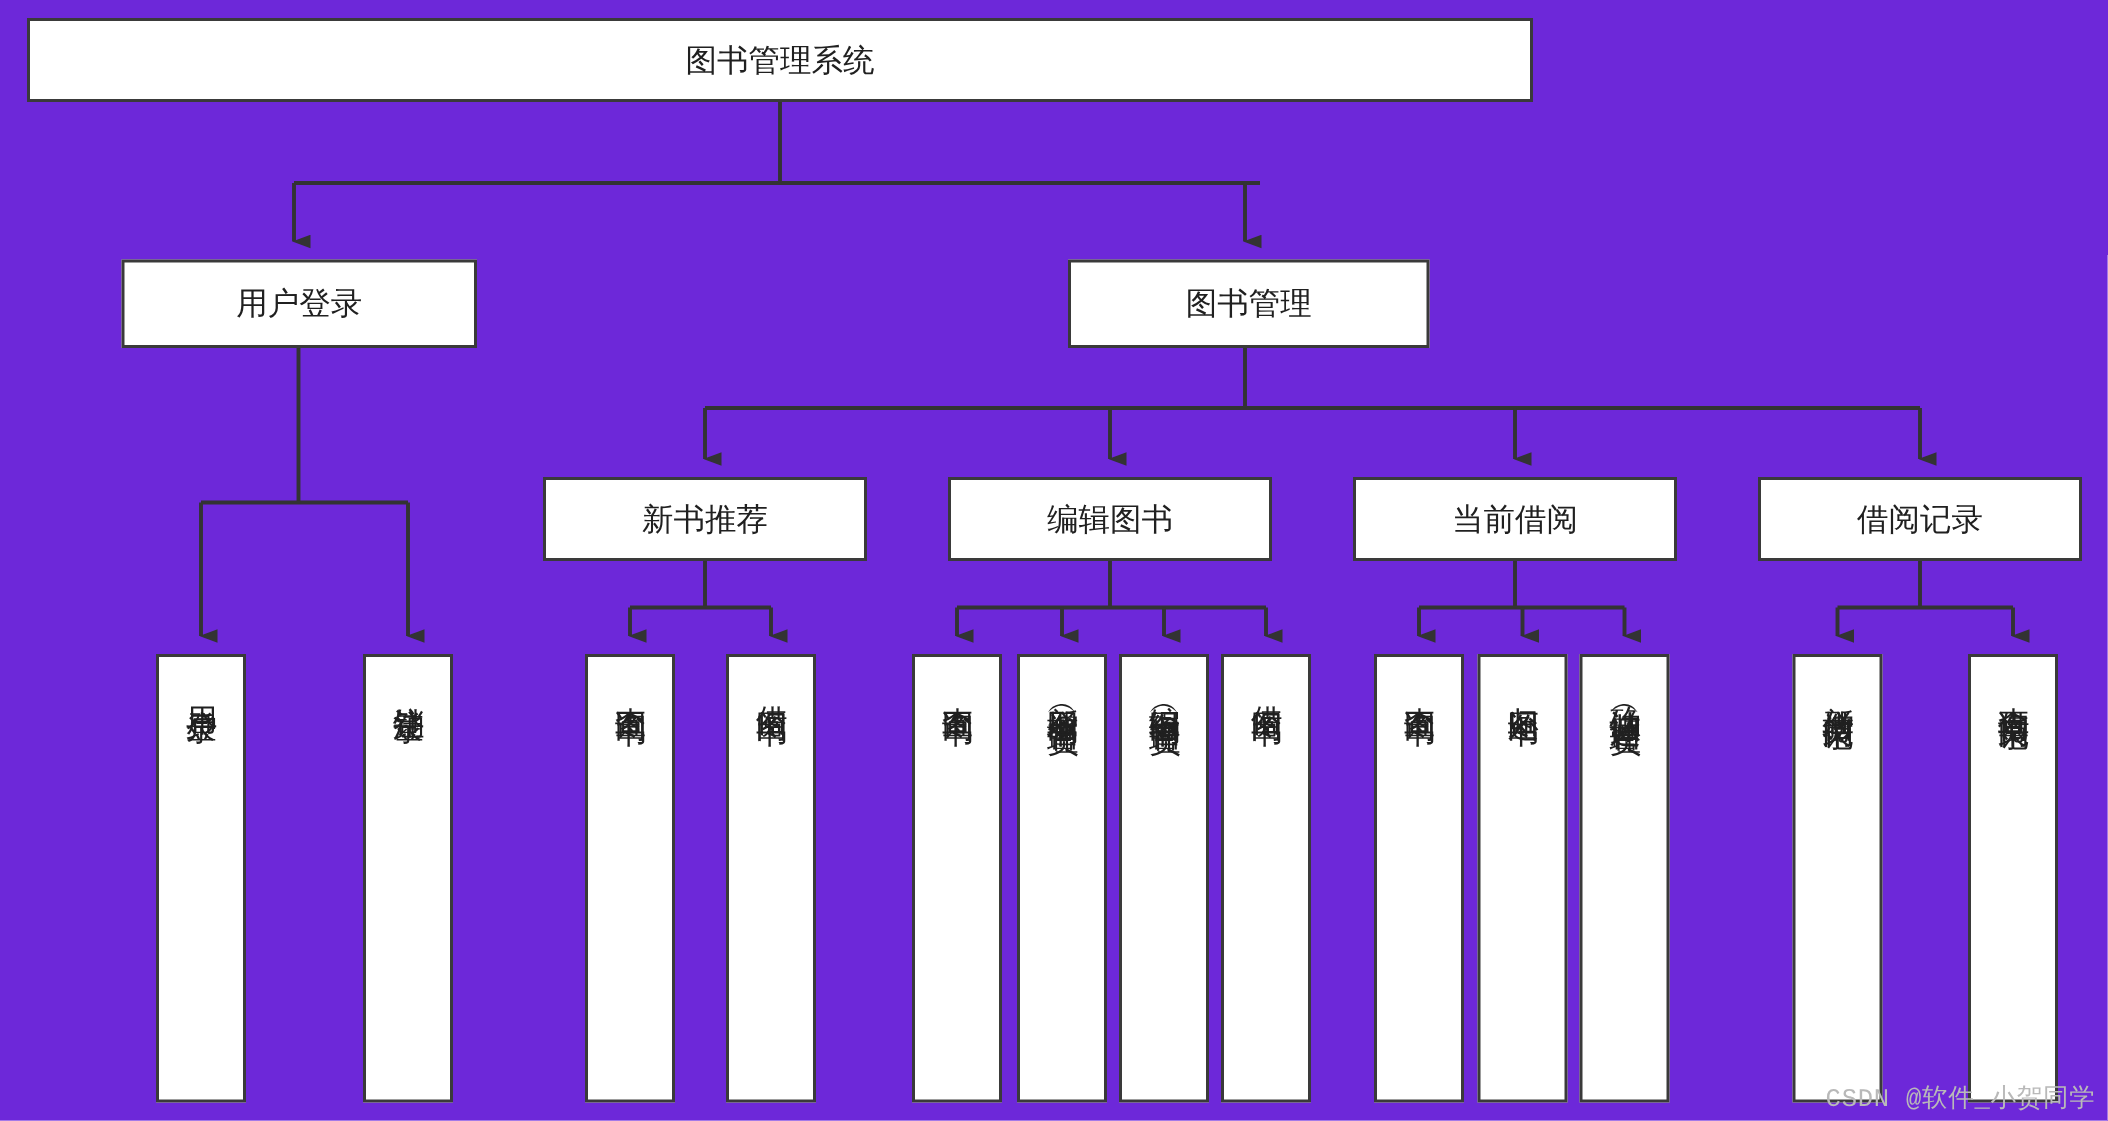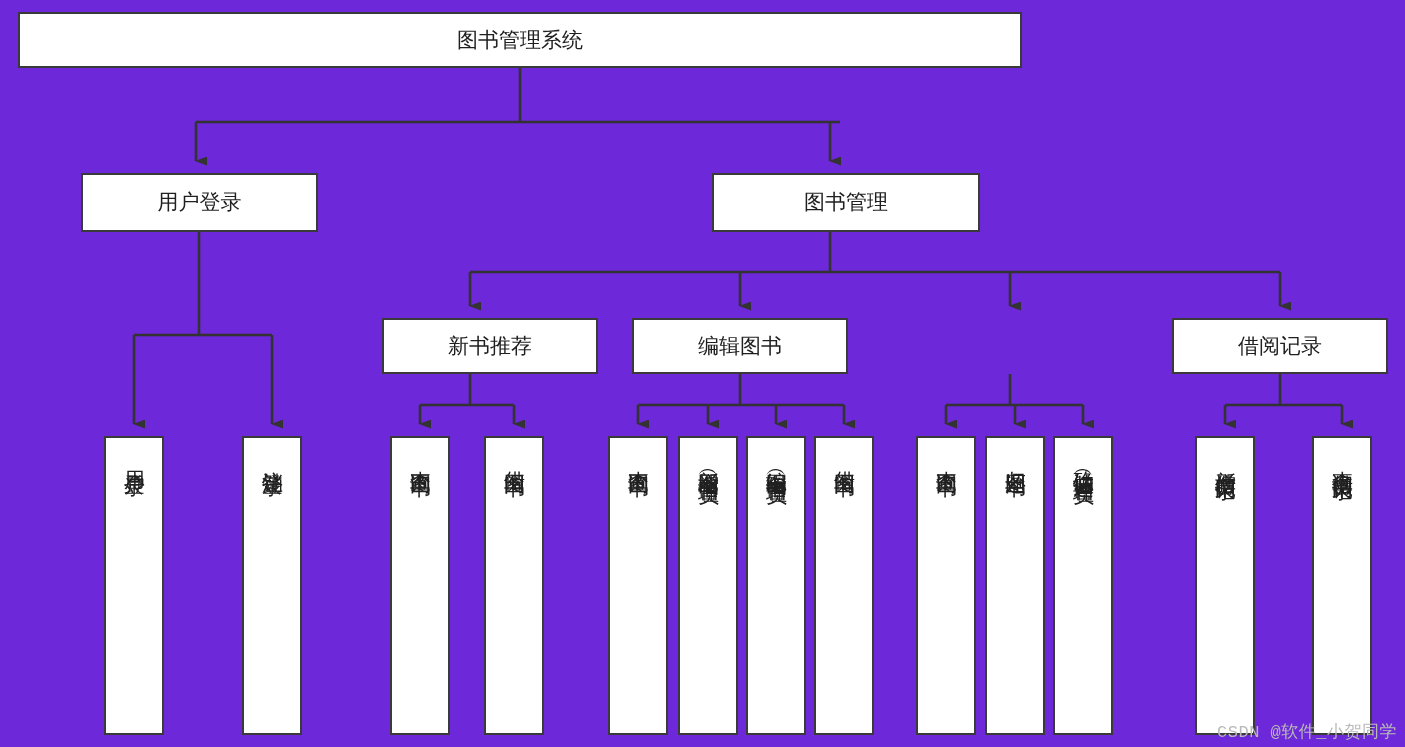--- a/index.html
+++ b/index.html
@@ -123,29 +123,32 @@
     </g>
   </svg>
 
   <div class="node horizontal" style="left: 18px; top: 12px; width: 1004px; height: 56px; border-color: rgb(58, 58, 58); background: rgb(255, 255, 255); color: rgb(32, 32, 32);">
     <span class="label">图书管理系统</span>
   </div>
 
   <div class="node horizontal" style="left: 81px; top: 173px; width: 237px; height: 59px; border-color: rgb(58, 58, 58); background: rgb(255, 255, 255); color: rgb(32, 32, 32);">
     <span class="label">用户登录</span>
   </div>
-  <div class="node horizontal" style="left: 712px; top: 173px; width: 268px; height: 59px; border-color: rgb(58, 58, 58); background: rgb(255, 255, 255); color: rgb(32, 32, 32); justify-content: center;">
+  <div class="node horizontal" style="left: 712px; top: 173px; width: 241px; height: 59px; border-color: rgb(58, 58, 58); background: rgb(255, 255, 255); color: rgb(32, 32, 32); justify-content: center;">
     <span class="label">图书管理</span>
   </div>
 
-  <div class="node horizontal" style="left: 382px; top: 318px; width: 216px; height: 56px; border-color: rgb(58, 58, 58); background: rgb(255, 255, 255); color: rgb(32, 32, 32);">
+  <div class="node horizontal" style="left: 362px; top: 318px; width: 216px; height: 56px; border-color: rgb(58, 58, 58); background: rgb(255, 255, 255); color: rgb(32, 32, 32);">
     <span class="label">新书推荐</span>
   </div>
   <div class="node horizontal" style="left: 632px; top: 318px; width: 216px; height: 56px; border-color: rgb(58, 58, 58); background: rgb(255, 255, 255); color: rgb(32, 32, 32);">
     <span class="label">编辑图书</span>
+  </div>
+  <div class="node horizontal" style="left: 902px; top: 318px; width: 216px; height: 56px; border-color: rgb(58, 58, 58); background: rgb(255, 255, 255); color: rgb(32, 32, 32);">
+    <span class="label">当前借阅</span>
   </div>
   <div class="node horizontal" style="left: 1172px; top: 318px; width: 216px; height: 56px; border-color: rgb(58, 58, 58); background: rgb(255, 255, 255); color: rgb(32, 32, 32);">
     <span class="label">借阅记录</span>
   </div>
 
   <div class="node vertical" style="left: 104px; top: 436px; width: 60px; height: 299px; border-color: rgb(58, 58, 58); background: rgb(255, 255, 255); color: rgb(32, 32, 32);">
     <span class="label">用户登录</span>
   </div>
   <div class="node vertical" style="left: 242px; top: 436px; width: 60px; height: 299px; border-color: rgb(58, 58, 58); background: rgb(255, 255, 255); color: rgb(32, 32, 32);">
     <span class="label">注销登录</span>

